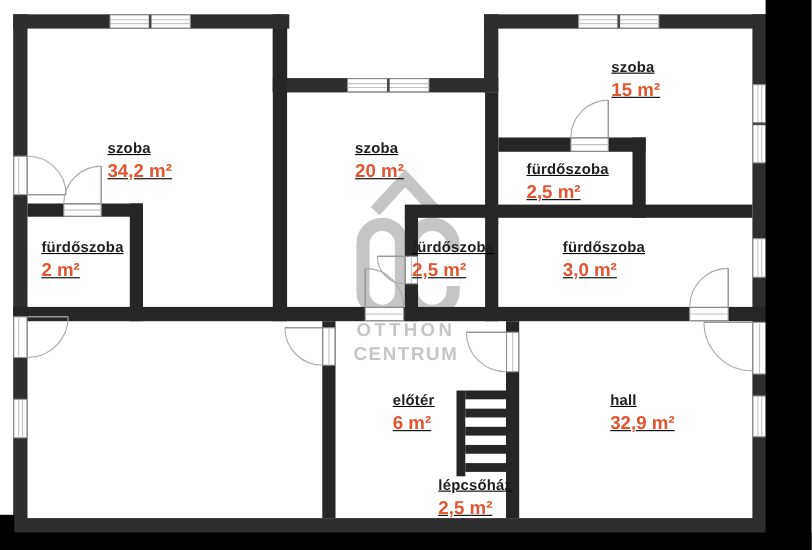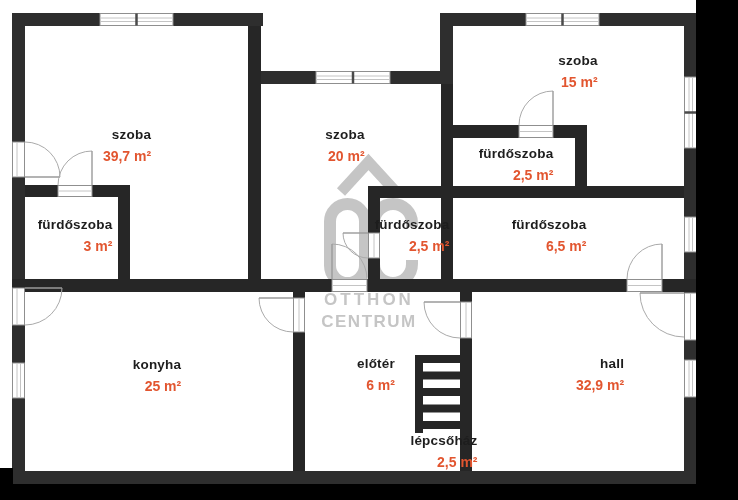--- a/index.html
+++ b/index.html
@@ -2,25 +2,26 @@
 <html><head>
 <meta charset="utf-8">
 <style>
   html,body{margin:0;padding:0;background:#fff;}
   .canvas{
     position:relative;width:738px;height:500px;background:#ffffff;overflow:hidden;
     font-family:"Liberation Sans", sans-serif;
   }
   .canvas svg{position:absolute;left:0;top:0;}
   .room-label{
-    position:absolute;transform:translateX(-50%);text-align:right;white-space:nowrap;
+    position:absolute;transform:translateX(-50%);text-align:left;white-space:nowrap;
     pointer-events:none;
+    text-decoration:underline;
   }
   .room-label .rname{font-size:13.5px;font-weight:600;color:#1d1d1d;line-height:14px;letter-spacing:.2px;}
-  .room-label .rarea{font-size:14px;font-weight:600;color:#e2552f;line-height:12px;margin-top:8px;}
+  .room-label .rarea{font-size:17px;font-weight:600;color:#e2552f;line-height:12px;margin-top:8px;}
 </style>
 </head>
 <body>
 
 <div class="canvas">
 
   <svg width="738" height="500" viewBox="0 0 738 500">
 
     <g opacity="0.78">
       <path d="M 341 192 L 368.5 162 L 396 192" fill="none" stroke="#b5b5b5" stroke-width="11"></path>
@@ -181,56 +182,52 @@
 
     <g fill="#000000">
       <rect x="696" y="0" width="42" height="500"></rect>
       <rect x="0" y="484" width="738" height="16"></rect>
       <rect x="0" y="468" width="13" height="32"></rect>
     </g>
   </svg>
 
   <div class="room-label" style="left:127px;top:128px">
     <div class="rname">szoba</div>
-    <div class="rarea">39,7 m²</div>
+    <div class="rarea">34,2 m²</div>
   </div>
   <div class="room-label" style="left:345px;top:128px">
     <div class="rname">szoba</div>
     <div class="rarea">20 m²</div>
   </div>
   <div class="room-label" style="left:578px;top:54px">
     <div class="rname">szoba</div>
     <div class="rarea">15 m²</div>
   </div>
   <div class="room-label" style="left:75px;top:218px">
     <div class="rname">fürdőszoba</div>
-    <div class="rarea">3 m²</div>
+    <div class="rarea">2 m²</div>
   </div>
   <div class="room-label" style="left:412px;top:218px">
     <div class="rname">fürdőszoba</div>
     <div class="rarea">2,5 m²</div>
   </div>
   <div class="room-label" style="left:516px;top:147px">
     <div class="rname">fürdőszoba</div>
     <div class="rarea">2,5 m²</div>
   </div>
   <div class="room-label" style="left:549px;top:218px">
     <div class="rname">fürdőszoba</div>
-    <div class="rarea">6,5 m²</div>
-  </div>
-  <div class="room-label" style="left:157px;top:358px">
-    <div class="rname">konyha</div>
-    <div class="rarea">25 m²</div>
+    <div class="rarea">3,0 m²</div>
   </div>
   <div class="room-label" style="left:376px;top:357px">
     <div class="rname">előtér</div>
     <div class="rarea">6 m²</div>
   </div>
-  <div class="room-label" style="left:600px;top:357px">
+  <div class="room-label" style="left:584px;top:357px">
     <div class="rname">hall</div>
     <div class="rarea">32,9 m²</div>
   </div>
-  <div class="room-label" style="left:444px;top:434px">
+  <div class="room-label" style="left:432px;top:434px">
     <div class="rname">lépcsőház</div>
     <div class="rarea">2,5 m²</div>
   </div>
 
 </div>
 
 </body></html>

